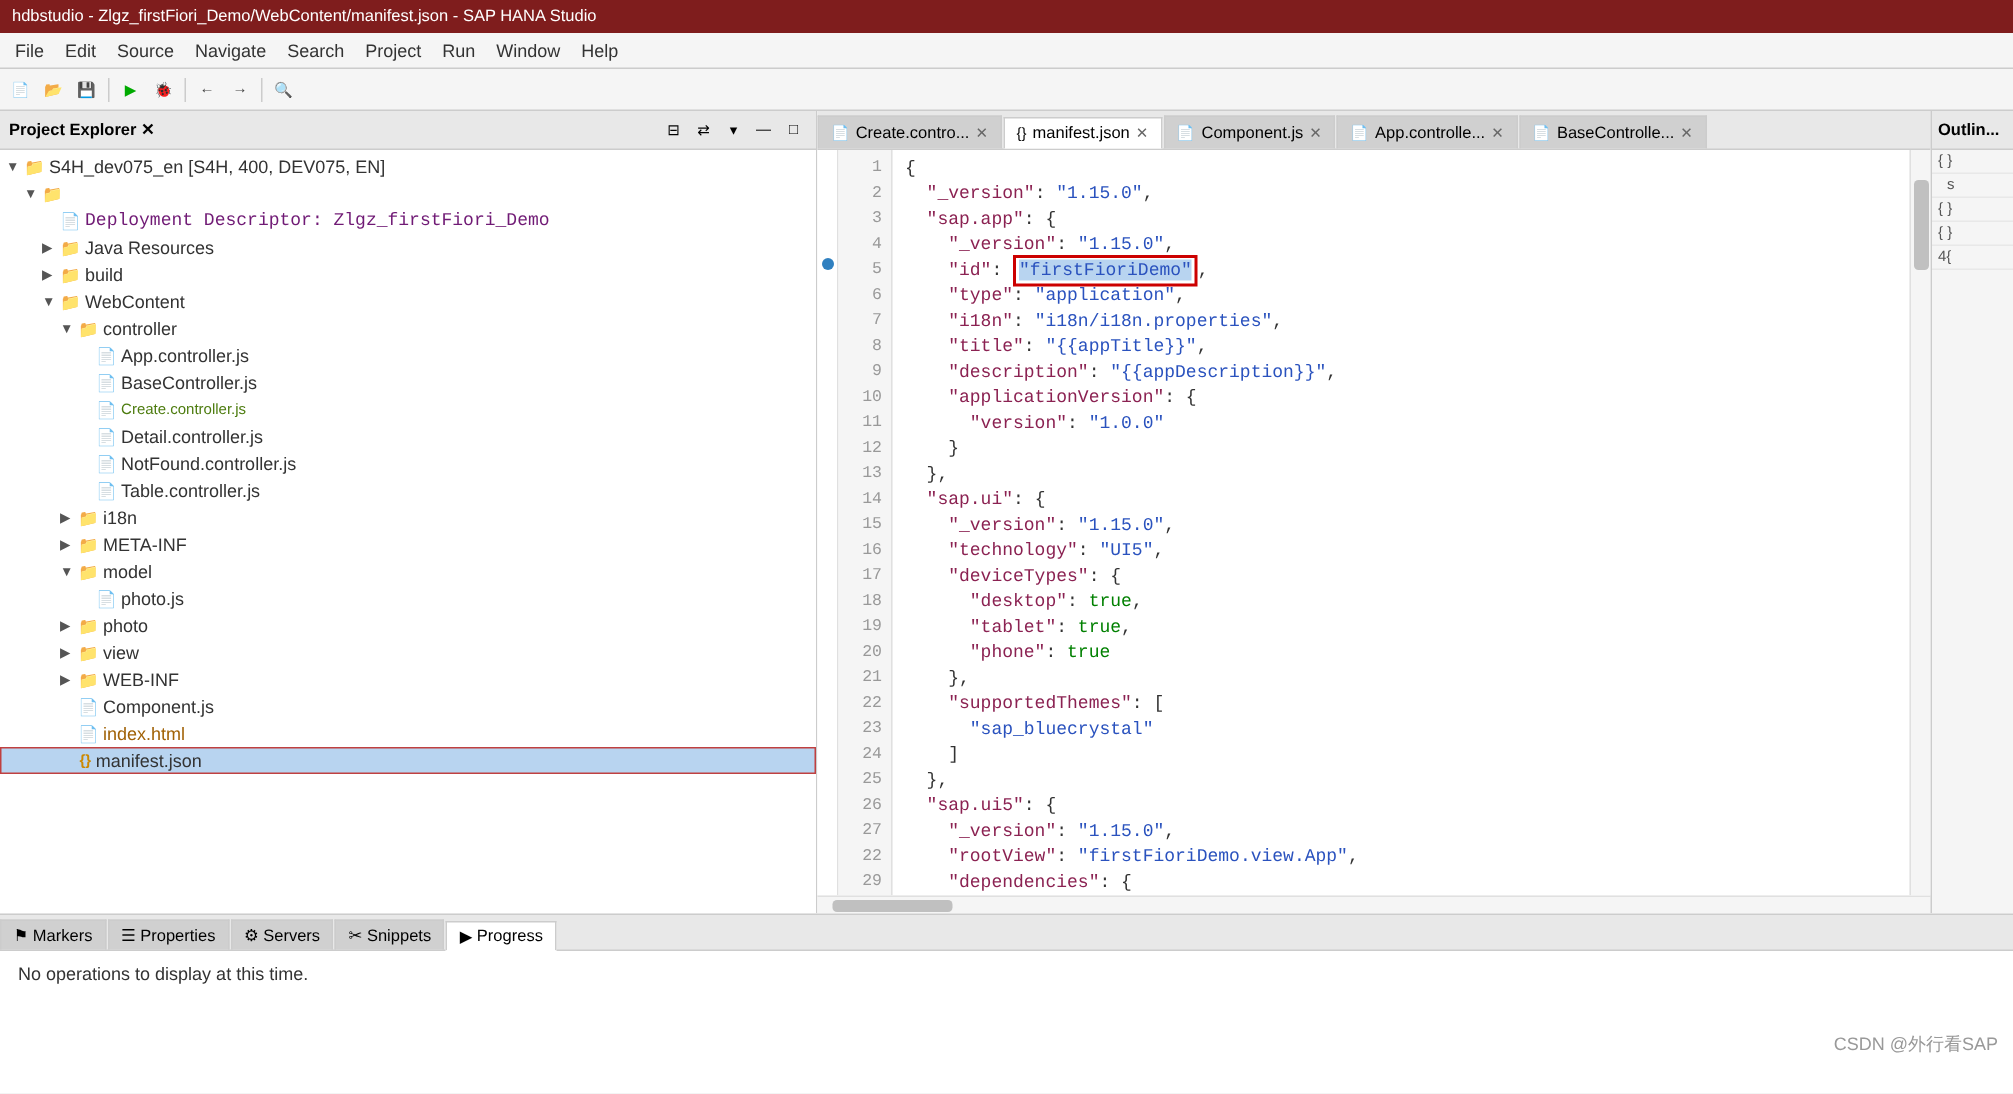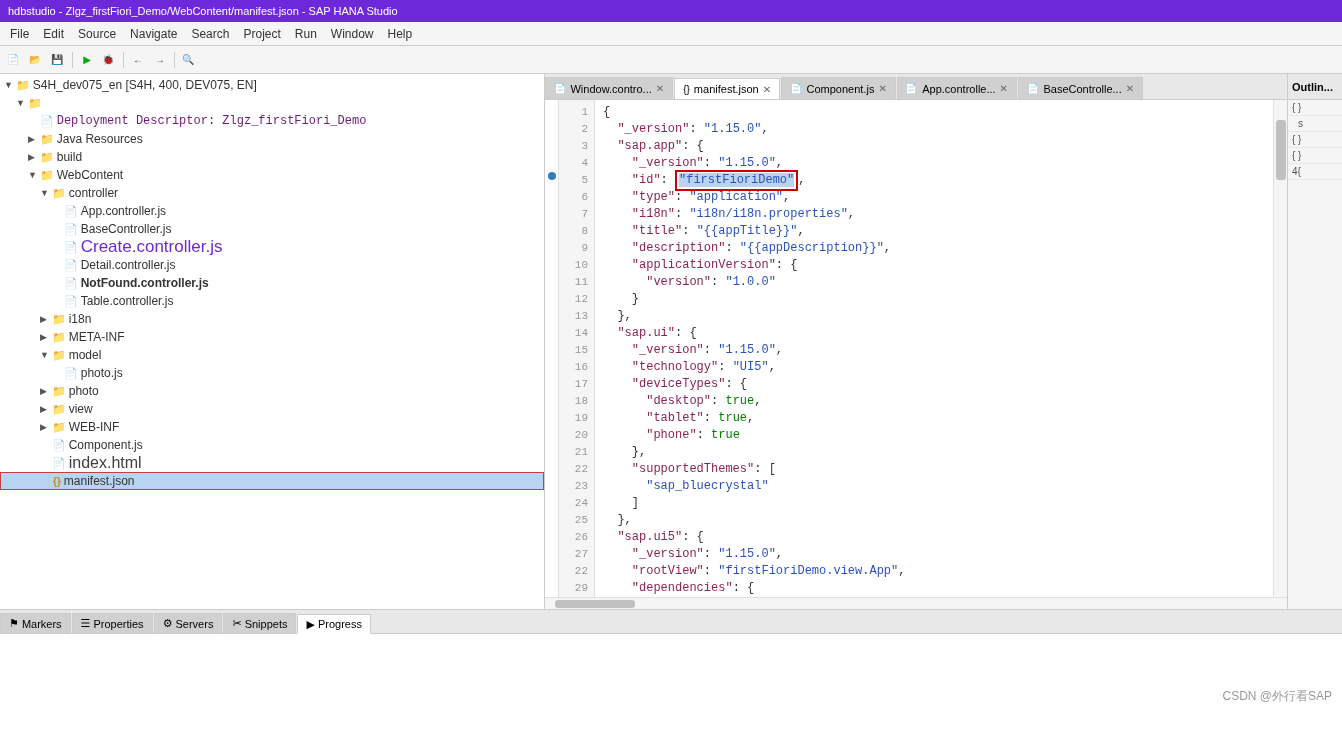--- a/index.html
+++ b/index.html
@@ -1,20 +1,20 @@
 <!DOCTYPE html>
 <html><head>
   <meta charset="utf-8">
   <style>
     * { margin: 0; padding: 0; box-sizing: border-box; }
     body { font-family: 'Segoe UI', Arial, sans-serif; font-size: 12px; background: #f0f0f0; overflow: hidden; }
 
     
     .title-bar {
-      background: #6d28d9;
+      background: #7f1d1d;
       color: white;
       padding: 3px 8px;
       font-size: 11px;
       height: 22px;
       display: flex;
       align-items: center;
     }
 
     
     .menu-bar {
@@ -334,20 +334,32 @@
   <button class="toolbar-btn">←</button>
   <button class="toolbar-btn">→</button>
   <div class="toolbar-separator"></div>
   <button class="toolbar-btn">🔍</button>
 </div>
 
 <div class="main-layout">
   <div class="content-area">
 
     <div class="left-panel">
+      <div class="panel-header">
+        <div class="panel-header-left">
+          <span style="font-size:11px;font-weight:bold;">Project Explorer ✕</span>
+        </div>
+        <div class="panel-header-actions">
+          <button class="panel-action-btn" title="Collapse All">⊟</button>
+          <button class="panel-action-btn" title="Link with Editor">⇄</button>
+          <button class="panel-action-btn" title="View Menu">▾</button>
+          <button class="panel-action-btn" title="Minimize">—</button>
+          <button class="panel-action-btn" title="Maximize">□</button>
+        </div>
+      </div>
       <div class="tree-view">
 
       <div class="tree-item">
             <span style="display: inline-block; width: 0px;"></span>
             <span style="width: 12px; display: inline-block; font-size: 9px; color: rgb(85, 85, 85);">▼</span>
             <span style="margin-right: 3px; font-size: 11px;">📁</span>
             <span style="font-size: 12px; color: rgb(51, 51, 51);">S4H_dev075_en [S4H, 400, DEV075, EN]</span>
           </div>
           <div class="tree-item">
             <span style="display: inline-block; width: 12px;"></span>
@@ -393,33 +405,33 @@
           <div class="tree-item">
             <span style="display: inline-block; width: 48px;"></span>
             <span style="width: 12px; display: inline-block; font-size: 9px; color: rgb(85, 85, 85);"> </span>
             <span style="margin-right: 3px; font-size: 11px;">📄</span>
             <span style="font-size: 12px; color: rgb(51, 51, 51);">BaseController.js</span>
           </div>
           <div class="tree-item">
             <span style="display: inline-block; width: 48px;"></span>
             <span style="width: 12px; display: inline-block; font-size: 9px; color: rgb(85, 85, 85);"> </span>
             <span style="margin-right: 3px; font-size: 11px;">📄</span>
-            <span style="font-size: 17px; color: #6d28d9;">Create.controller.js</span>
+            <span style="font-size: 10px; color: #4d7c0f;">Create.controller.js</span>
           </div>
           <div class="tree-item">
             <span style="display: inline-block; width: 48px;"></span>
             <span style="width: 12px; display: inline-block; font-size: 9px; color: rgb(85, 85, 85);"> </span>
             <span style="margin-right: 3px; font-size: 11px;">📄</span>
             <span style="font-size: 12px; color: rgb(51, 51, 51);">Detail.controller.js</span>
           </div>
           <div class="tree-item">
             <span style="display: inline-block; width: 48px;"></span>
             <span style="width: 12px; display: inline-block; font-size: 9px; color: rgb(85, 85, 85);"> </span>
             <span style="margin-right: 3px; font-size: 11px;">📄</span>
-            <span style="font-size: 12px; color: rgb(51, 51, 51); font-weight: bold;">NotFound.controller.js</span>
+            <span style="font-size: 12px; color: rgb(51, 51, 51);">NotFound.controller.js</span>
           </div>
           <div class="tree-item">
             <span style="display: inline-block; width: 48px;"></span>
             <span style="width: 12px; display: inline-block; font-size: 9px; color: rgb(85, 85, 85);"> </span>
             <span style="margin-right: 3px; font-size: 11px;">📄</span>
             <span style="font-size: 12px; color: rgb(51, 51, 51);">Table.controller.js</span>
           </div>
           <div class="tree-item">
             <span style="display: inline-block; width: 36px;"></span>
             <span style="width: 12px; display: inline-block; font-size: 9px; color: rgb(85, 85, 85);">▶</span>
@@ -465,38 +477,38 @@
           <div class="tree-item">
             <span style="display: inline-block; width: 36px;"></span>
             <span style="width: 12px; display: inline-block; font-size: 9px; color: rgb(85, 85, 85);"> </span>
             <span style="margin-right: 3px; font-size: 11px;">📄</span>
             <span style="font-size: 12px; color: rgb(51, 51, 51);">Component.js</span>
           </div>
           <div class="tree-item">
             <span style="display: inline-block; width: 36px;"></span>
             <span style="width: 12px; display: inline-block; font-size: 9px; color: rgb(85, 85, 85);"> </span>
             <span style="margin-right: 3px; font-size: 11px;">📄</span>
-            <span style="font-size: 16px; color: #404040;">index.html</span>
+            <span style="font-size: 12px; color: #a16207;">index.html</span>
           </div>
           <div class="tree-item" style="background: rgb(184, 212, 240); border: 1px solid rgb(192, 64, 64);">
             <span style="display: inline-block; width: 36px;"></span>
             <span style="width: 12px; display: inline-block; font-size: 9px; color: rgb(85, 85, 85);"> </span>
             <span style="margin-right: 3px; font-size: 10px; color: rgb(204, 136, 0); font-weight: bold;">{}</span>
             <span style="font-size: 12px; color: rgb(51, 51, 51);">manifest.json</span>
           </div>
         </div>
     </div>
 
     <div class="editor-area">
 
       <div class="editor-tabs">
 
       <div class="editor-tab">
             <span style="font-size: 10px;">📄</span>
-            <span>Window.contro...</span>
+            <span>Create.contro...</span>
             <span class="close-btn">✕</span>
           </div>
           <div class="editor-tab active">
             <span style="font-size: 10px;">{}</span>
             <span>manifest.json</span>
             <span class="close-btn">✕</span>
           </div>
           <div class="editor-tab">
             <span style="font-size: 10px;">📄</span>
             <span>Component.js</span>
@@ -657,16 +669,19 @@
         </div>
         <div class="bottom-tab">
           <span>✂ </span>
           <span>Snippets</span>
         </div>
         <div class="bottom-tab active">
           <span>▶ </span>
           <span>Progress</span>
         </div>
       </div>
+    <div class="bottom-content">
+      <span>No operations to display at this time.</span>
+    </div>
   </div>
 </div>
 
 <div class="watermark">CSDN @外行看SAP</div>
 
 </body></html>

